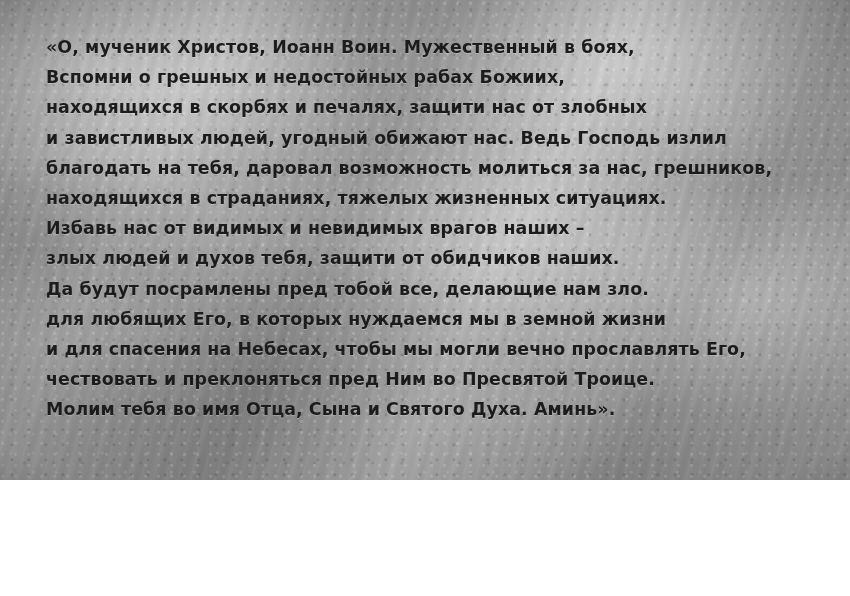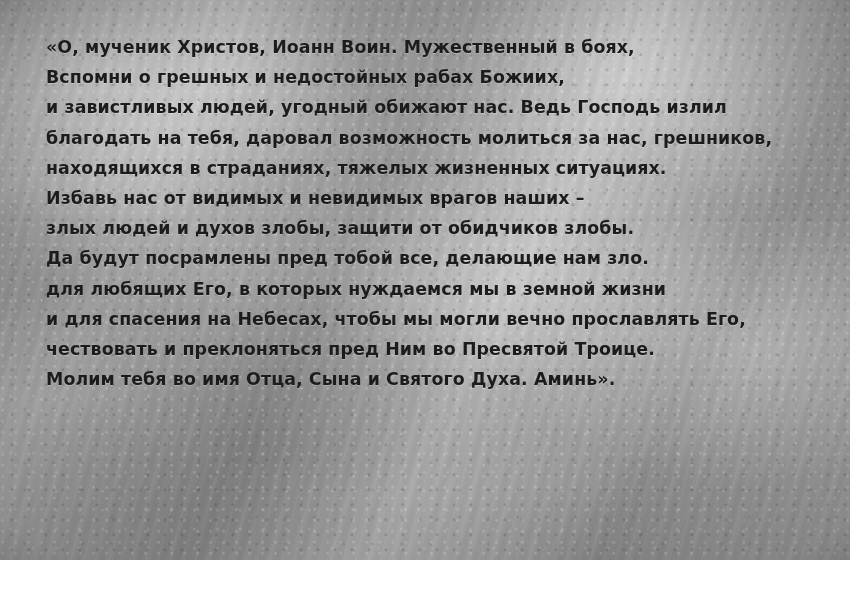--- a/index.html
+++ b/index.html
@@ -10,21 +10,21 @@
   body {
     width: 850px;
     height: 596px;
     overflow: hidden;
     font-family: "Liberation Sans", sans-serif;
   }
 
   #page {
     position: relative;
     width: 850px;
-    height: 560px;
+    height: 480px;
     background-color: #9b9b9b;
     overflow: hidden;
   }
 
   
   .tex {
     position: absolute;
     inset: 0;
     pointer-events: none;
   }
@@ -92,25 +92,26 @@
 <div id="page">
 
   <div class="tex tex-base"></div>
   <div class="tex tex-speckle"></div>
   <div class="tex tex-streaks"></div>
   <div class="tex tex-vignette"></div>
 
   <div id="prayer">
     <div class="line">«О, мученик Христов, Иоанн Воин. Мужественный в боях,</div>
     <div class="line">Вспомни о грешных и недостойных рабах Божиих,</div>
+    <div class="line">находящихся в скорбях и печалях, защити нас от злобных</div>
     <div class="line">и завистливых людей, угодный обижают нас. Ведь Господь излил</div>
     <div class="line">благодать на тебя, даровал возможность молиться за нас, грешников,</div>
     <div class="line">находящихся в страданиях, тяжелых жизненных ситуациях.</div>
     <div class="line">Избавь нас от видимых и невидимых врагов наших –</div>
-    <div class="line">злых людей и духов злобы, защити от обидчиков злобы.</div>
+    <div class="line">злых людей и духов тебя, защити от обидчиков наших.</div>
     <div class="line">Да будут посрамлены пред тобой все, делающие нам зло.</div>
     <div class="line">для любящих Его, в которых нуждаемся мы в земной жизни</div>
     <div class="line">и для спасения на Небесах, чтобы мы могли вечно прославлять Его,</div>
     <div class="line">чествовать и преклоняться пред Ним во Пресвятой Троице.</div>
     <div class="line">Молим тебя во имя Отца, Сына и Святого Духа. Аминь».</div>
   </div>
 
 </div>
 
 </body></html>

